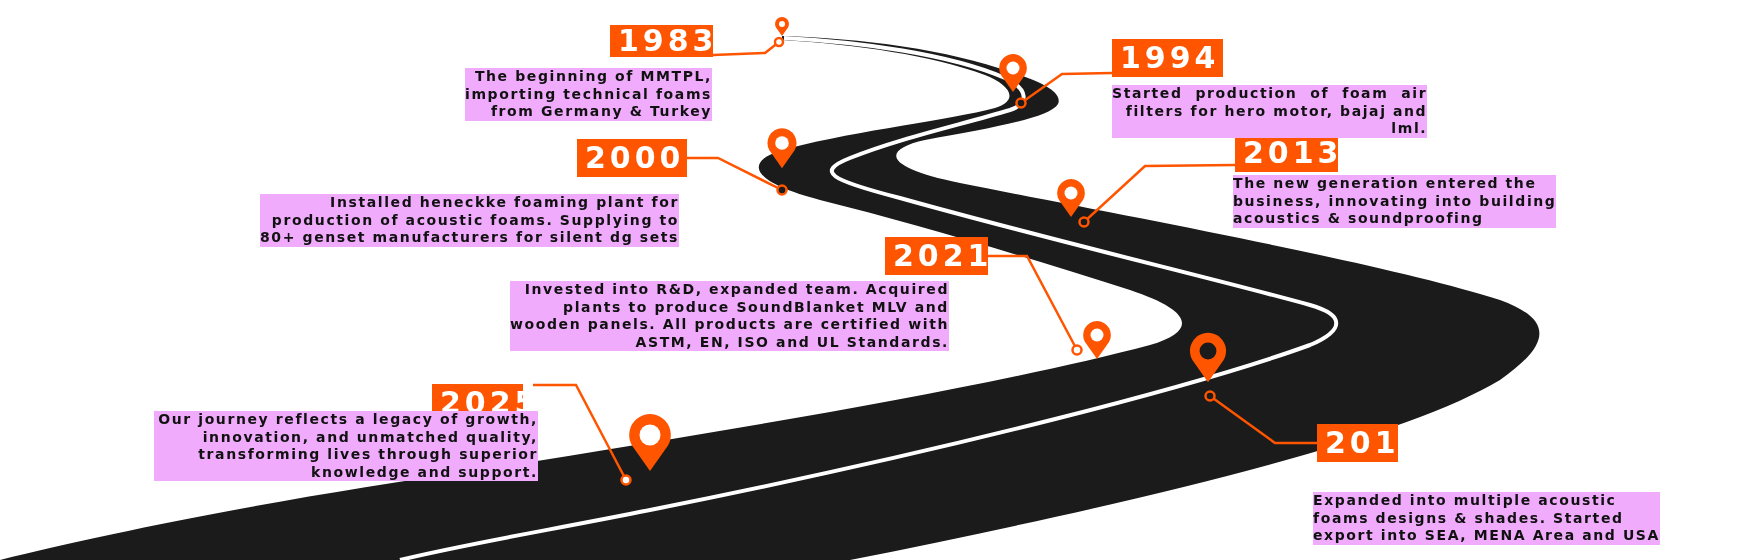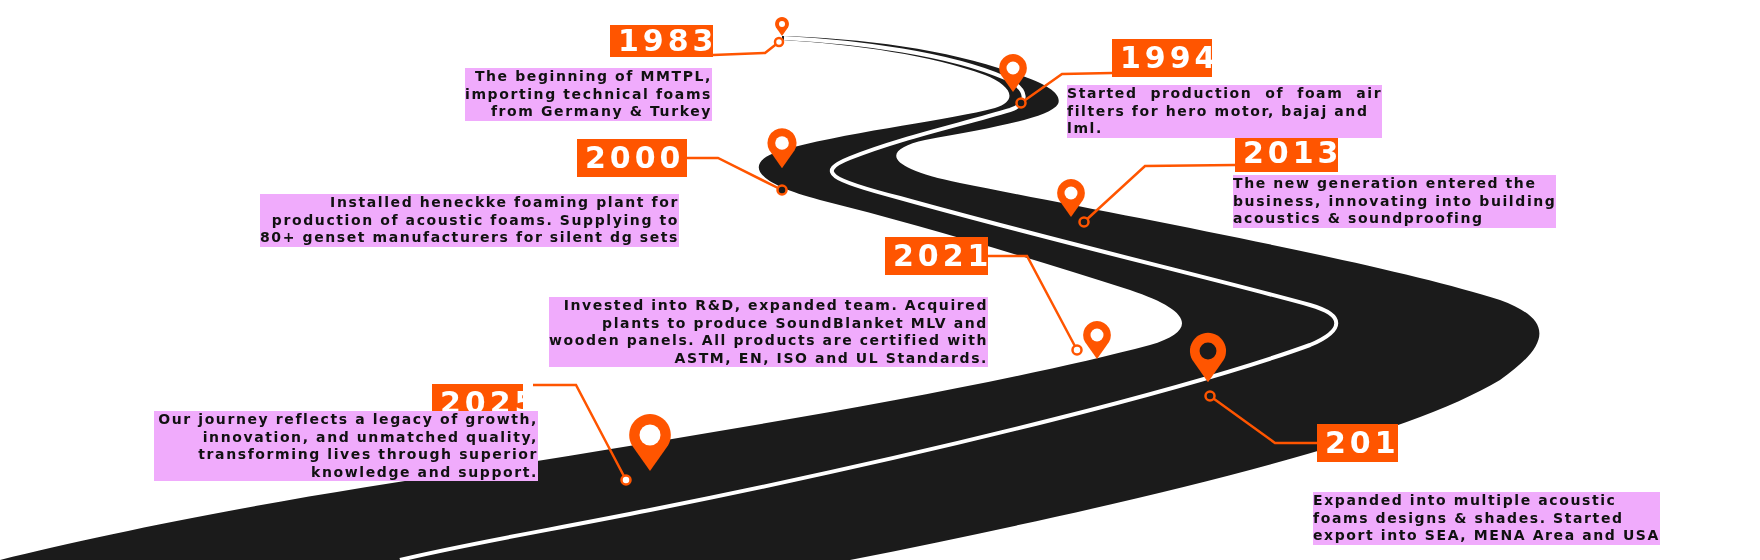--- a/index.html
+++ b/index.html
@@ -100,42 +100,42 @@
       <use href="#pin" fill="#ff5500"></use>
       <circle r="6.5" fill="#1b1b1b"></circle>
     </g>
   <g transform="translate(650,435) scale(1.5)">
       <use href="#pin" fill="#ff5500"></use>
       <circle r="7" fill="#ffffff"></circle>
     </g>
 </svg>
 
 <div class="year" style="left:610px;top:25px;width:103px;height:32px;line-height:32px;">1983</div>
-<div class="year" style="left:1112px;top:39px;width:100px;">1994</div>
+<div class="year" style="left:1112px;top:39px;width:111px;">1994</div>
 <div class="year" style="left:577px;top:139px;width:110px;">2000</div>
 <div class="year" style="left:1235px;top:134px;width:103px;">2013</div>
 <div class="year" style="left:1317px;top:424px;width:81px;">2016</div>
 <div class="year" style="left:885px;top:237px;width:103px;">2021</div>
 <div class="year" style="left:432px;top:384px;width:91px;">2025</div>
 
 <div class="desc right" style="right:1048px;top:68px;">The beginning of MMTPL,
 importing technical foams
 from Germany &amp; Turkey</div>
-<div class="desc left" style="left:1067px;top:85px;">Started  production  of  foam  air
+<div class="desc left" style="left:1112px;top:85px;text-align:right;">Started  production  of  foam  air
 filters for hero motor, bajaj and
 lml.</div>
 <div class="desc right" style="right:1081px;top:194px;">Installed heneckke foaming plant for
 production of acoustic foams. Supplying to
 80+ genset manufacturers for silent dg sets</div>
 <div class="desc left" style="left:1233px;top:175px;">The new generation entered the
 business, innovating into building
 acoustics &amp; soundproofing</div>
 <div class="desc left" style="left:1313px;top:472px;margin-top:20px;">Expanded into multiple acoustic
 foams designs &amp; shades. Started
 export into SEA, MENA Area and USA</div>
-<div class="desc right" style="right:772px;top:281px;margin-top:16px;">Invested into R&amp;D, expanded team. Acquired
+<div class="desc right" style="right:811px;top:281px;">Invested into R&amp;D, expanded team. Acquired
 plants to produce SoundBlanket MLV and
 wooden panels. All products are certified with
 ASTM, EN, ISO and UL Standards.</div>
 <div class="desc right" style="right:1222px;top:411px;padding-left:4px;">Our journey reflects a legacy of growth,
 innovation, and unmatched quality,
 transforming lives through superior
 knowledge and support.</div>
 
 </body></html>

